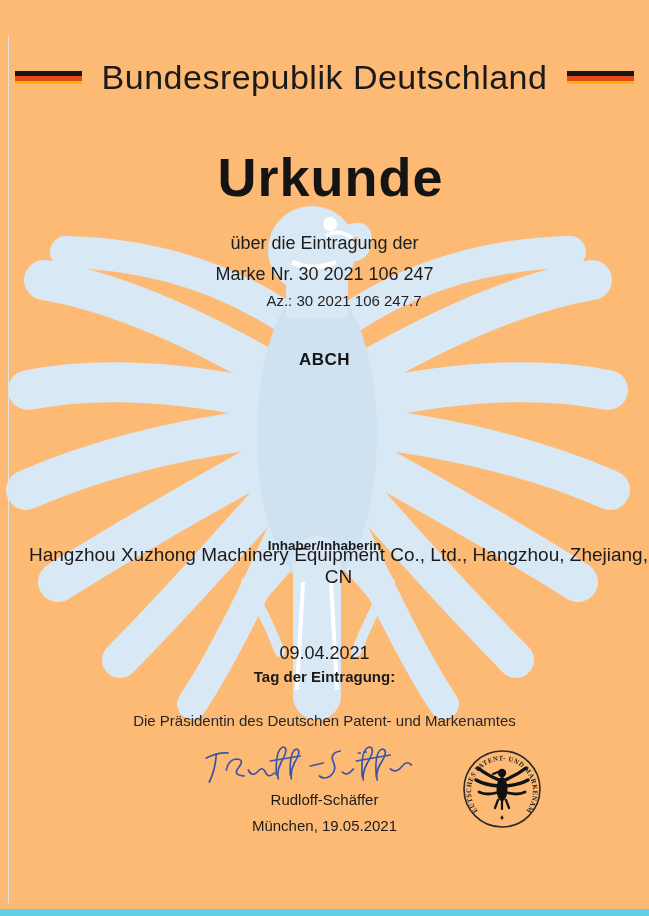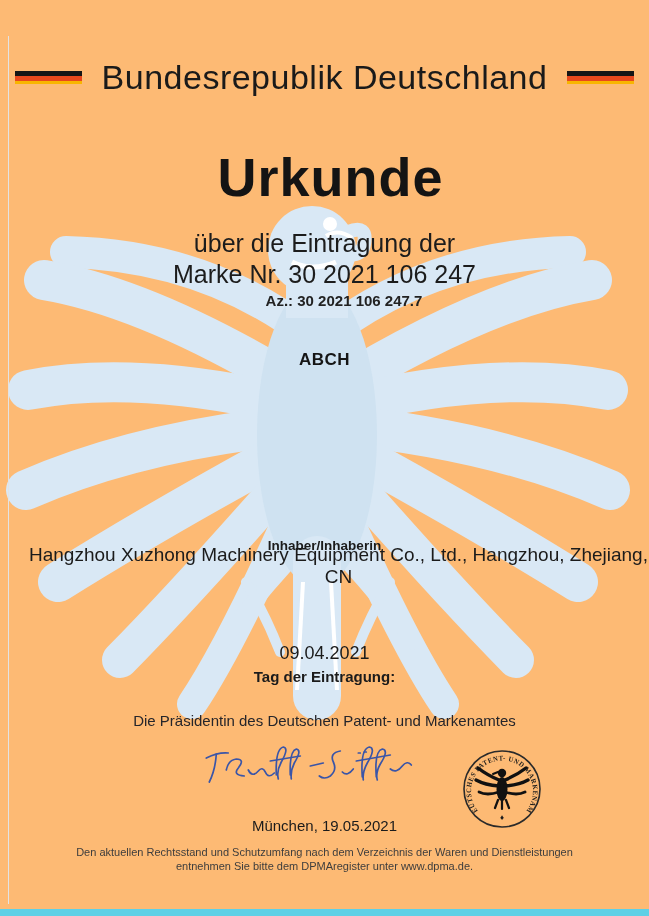--- a/index.html
+++ b/index.html
@@ -19,22 +19,22 @@
     position:absolute;top:58px;left:0;right:0;
     display:flex;align-items:center;justify-content:center;gap:20px;
   }
   .flag-bar{width:67px;height:13px;display:flex;flex-direction:column;}
   .flag-bar .s1{height:5px;}
   .flag-bar .s2{height:5px;}
   .flag-bar .s3{height:3px;}
   .country-title{font-size:34px;font-weight:400;color:#1a1a1a;letter-spacing:0.5px;white-space:nowrap;}
   
   .doc-title{top:146px;font-size:54px;font-weight:700;letter-spacing:1px;color:#141414;margin-left:12px;}
-  .subtitle{top:228px;font-size:25px;line-height:31px;color:#1c1c1c;}
-  .aznr{top:292px;font-size:15px;font-weight:700;color:#222;padding-left:39px;}
+  .subtitle{top:228px;font-size:18px;line-height:31px;color:#1c1c1c;}
+  .aznr{top:292px;font-size:15px;font-weight:400;color:#222;padding-left:39px;}
   .mark-name{top:350px;font-size:17px;font-weight:700;letter-spacing:0.5px;color:#151515;}
   .owner-label{top:538px;font-size:13.5px;font-weight:700;}
   .owner-value{top:544px;font-size:19px;padding-left:28px;}
   .date-label-1{top:625px;font-size:15px;font-weight:700;}
   .date-value-1{top:643px;font-size:18px;}
   .date-label-2{top:668px;font-size:15px;font-weight:700;}
   .date-value-2{top:686px;font-size:18px;}
   .president{top:712px;font-size:15px;color:#25252a;}
   .signature-wrap{position:absolute;top:740px;left:50%;transform:translateX(-58%);width:215px;height:52px;}
   .signer-name{top:791px;font-size:15px;}
@@ -127,20 +127,21 @@
           <path d="M142 32 q 5 5 11 -3"></path>
           <path d="M158 13 l 2 0 M 164 12 l 2 0"></path>
           <path d="M162 37 q -2 -28 7 -30 q 7 1 -2 16 q -5 9 -4 17"></path>
           <path d="M176 37 q -2 -26 6 -28 q 7 1 -2 15 q -5 9 -3 16"></path>
           <path d="M156 21 L 190 15"></path>
           <path d="M190 29 q 6 5 12 -3 q 5 -6 9 -1"></path>
         </g>
       </svg>
     </div>
 
+    <div class="centered signer-name">Rudloff-Schäffer</div>
     <div class="centered place-date">München, 19.05.2021</div>
 
     <div class="seal-wrap">
       <svg width="100" height="100" viewBox="0 0 100 100" xmlns="http://www.w3.org/2000/svg" aria-hidden="true">
         <circle cx="50" cy="47" r="38" fill="none" stroke="#2a2a2a" stroke-width="1.6"></circle>
         <path id="sealArc" d="M 26 69 A 31 31 0 1 1 74 69" fill="none"></path>
         <text class="seal-ring-text">
           <textPath href="#sealArc" startOffset="50%" text-anchor="middle" textLength="150" lengthAdjust="spacingAndGlyphs">DEUTSCHES PATENT- UND MARKENAMT</textPath>
         </text>
         <text x="50" y="78" class="seal-diamond">♦</text>
@@ -154,21 +155,17 @@
             <path d="M53 38 Q65 33 74 26" stroke-width="3.4"></path>
             <path d="M53 44 Q67 43 76 38" stroke-width="3.4"></path>
             <path d="M53 50 Q65 54 73 50" stroke-width="2.8"></path>
             <path d="M46 58 L43 66 M50 59 L50 67 M54 58 L57 66" stroke-width="2.2"></path>
             <path d="M46 30 L41 32" stroke-width="2"></path>
           </g>
         </g>
       </svg>
     </div>
 
-    <div class="centered footer">
-      <div>Den aktuellen Rechtsstand und Schutzumfang nach dem Verzeichnis der Waren und Dienstleistungen</div>
-      <div>entnehmen Sie bitte dem DPMAregister unter www.dpma.de.</div>
-    </div>
 
     <div class="edge-left"></div>
     <div class="bottom-strip" style="background: rgb(95, 208, 230);"></div>
   </div>
 </div>
 
 </body></html>

